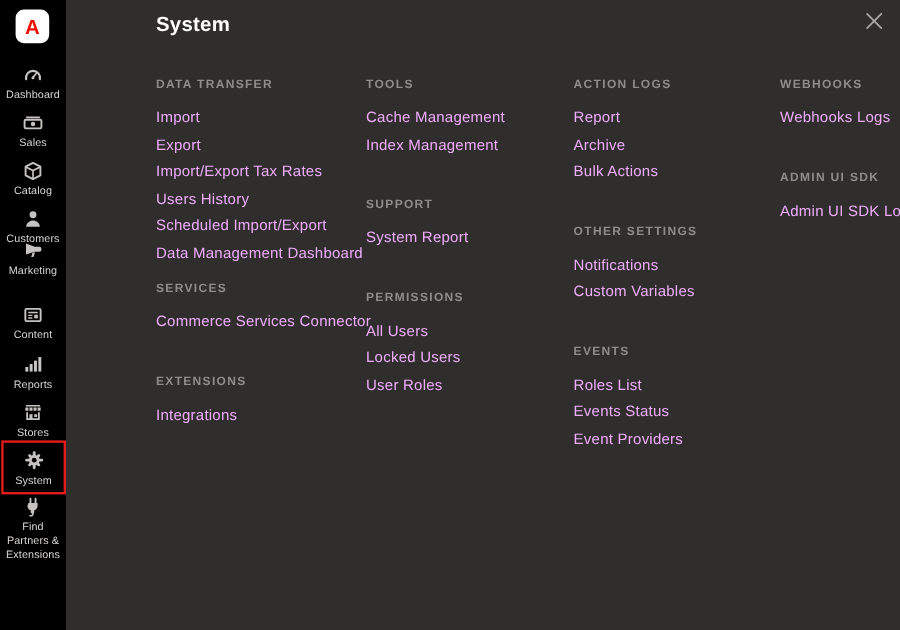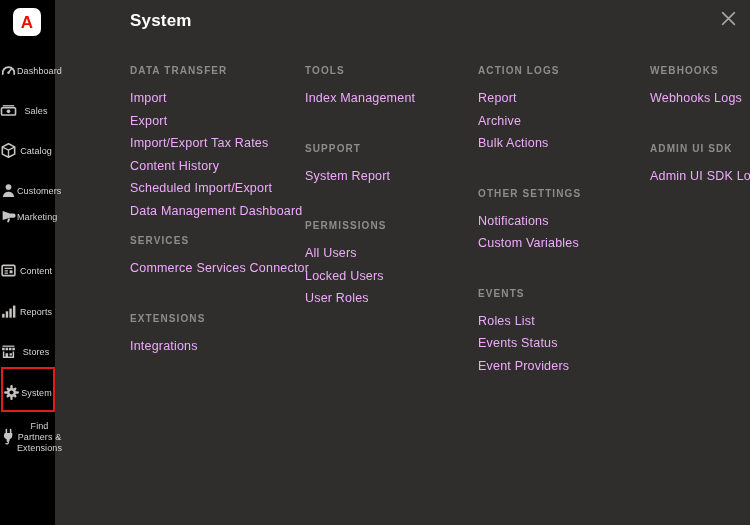--- a/index.html
+++ b/index.html
@@ -13,21 +13,21 @@
     background: #000000; z-index: 5;
   }
   .logo {
     position: absolute; top: 8px; left: 13px; width: 28px; height: 28px;
     background: #ffffff; border-radius: 7px;
     display: flex; align-items: center; justify-content: center;
   }
   .logo span { color: #eb1000; font-weight: 700; font-size: 17px; line-height: 1; }
   .nav-item {
     position: absolute; left: 0; width: 55px; height: 32px;
-    display: flex; align-items: center; justify-content: flex-start;
+    display: flex; flex-direction: column; align-items: center; justify-content: flex-start;
     cursor: pointer;
   }
   .nav-item .nav-icon { height: 17px; display: flex; align-items: center; justify-content: center; }
   .nav-item .nav-label {
     margin-top: 3px; font-size: 9px; line-height: 1.25; color: #d8d6d4;
     text-align: center; width: 55px; letter-spacing: .1px;
   }
   .nav-item.active {
     top: 367px; height: 45px; width: 54px; left: 1px;
     border: 2px solid #e21b1b; padding-top: 6px; background: #000;
@@ -203,37 +203,38 @@
           </svg>
       </span>
     </div>
 
     <div class="menu-col col-1">
       <div class="menu-section gap-sm">
         <div class="section-heading">DATA TRANSFER</div>
         <div class="menu-item">Import</div>
         <div class="menu-item">Export</div>
         <div class="menu-item">Import/Export Tax Rates</div>
-        <div class="menu-item">Content History</div>
+        <div class="menu-item">Users History</div>
         <div class="menu-item">Scheduled Import/Export</div>
         <div class="menu-item">Data Management Dashboard</div>
       </div>
       <div class="menu-section">
         <div class="section-heading">SERVICES</div>
         <div class="menu-item">Commerce Services Connector</div>
       </div>
       <div class="menu-section">
         <div class="section-heading">EXTENSIONS</div>
         <div class="menu-item">Integrations</div>
       </div>
     </div>
 
     <div class="menu-col col-2">
       <div class="menu-section">
         <div class="section-heading">TOOLS</div>
+        <div class="menu-item">Cache Management</div>
         <div class="menu-item">Index Management</div>
       </div>
       <div class="menu-section">
         <div class="section-heading">SUPPORT</div>
         <div class="menu-item">System Report</div>
       </div>
       <div class="menu-section">
         <div class="section-heading">PERMISSIONS</div>
         <div class="menu-item">All Users</div>
         <div class="menu-item">Locked Users</div>

